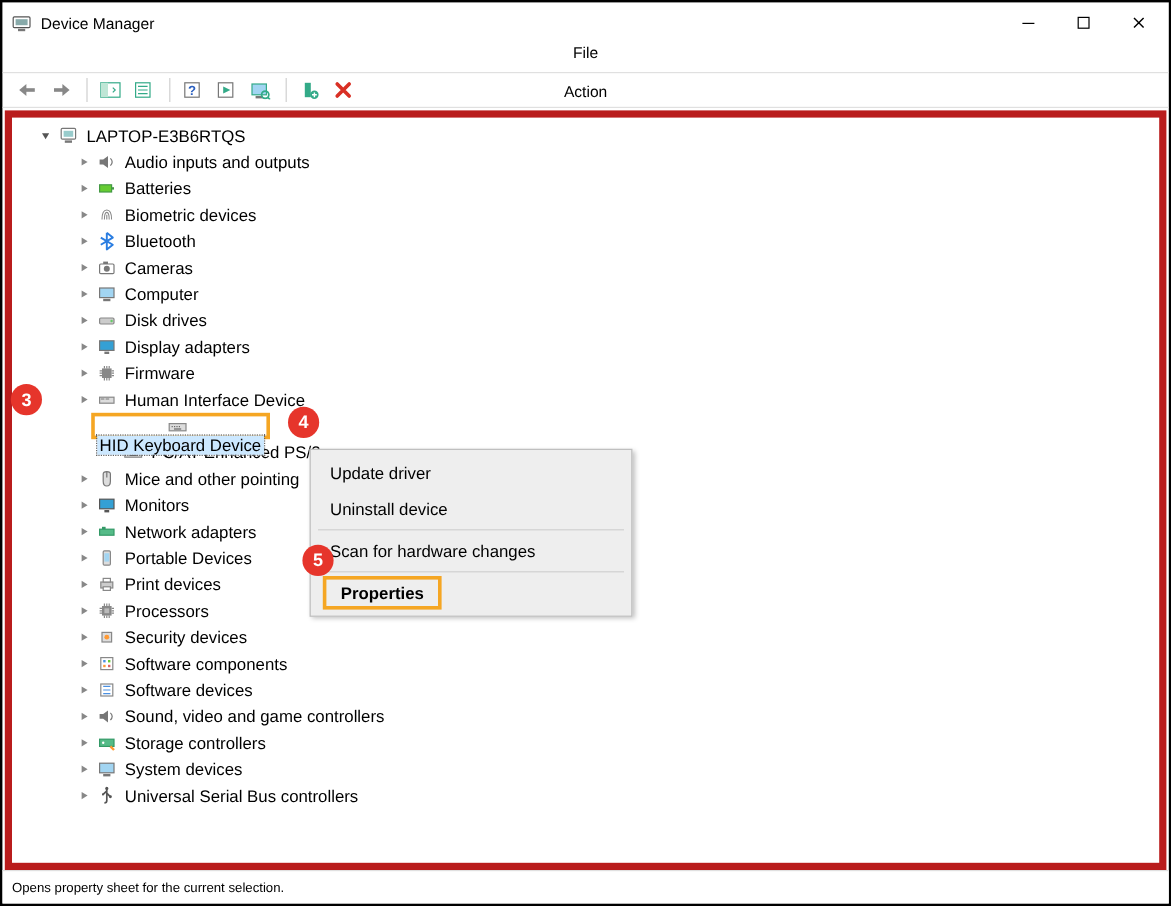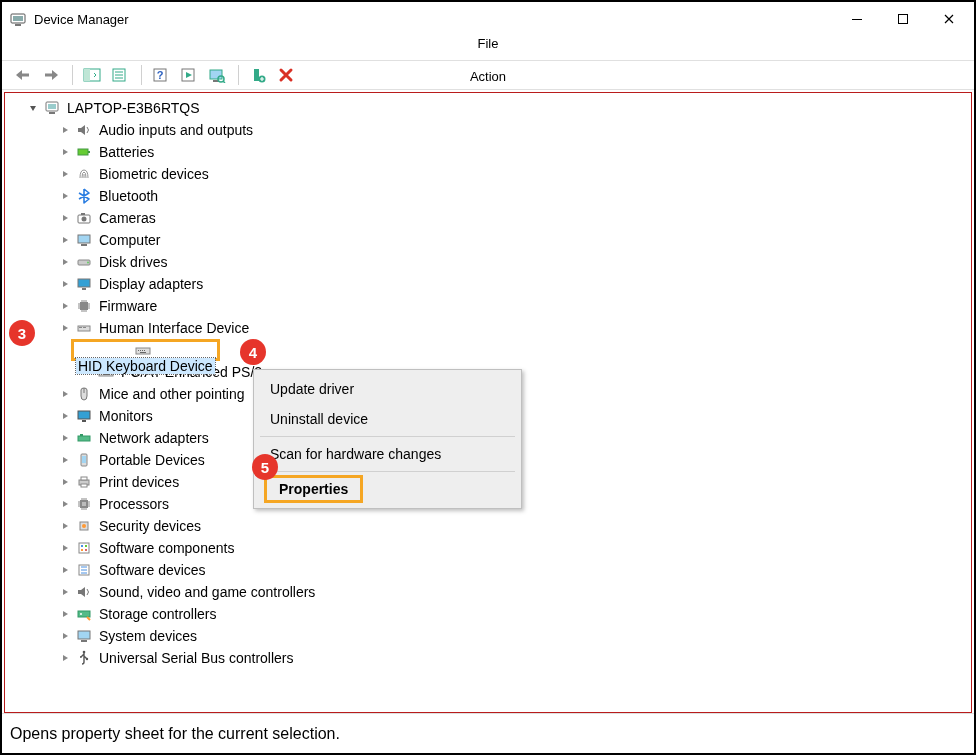--- a/index.html
+++ b/index.html
@@ -66,21 +66,21 @@
     cursor: default;
   }
   .toolbar .sep {
     width: 1px; height: 20px;
     background: #d0d0d0;
     margin: 0 6px;
   }
   
   .tree-wrap {
     flex: 1;
-    border: 1px solid #b91c1c;
+    border: 6px solid #b91c1c;
     margin: 2px 2px 0 2px;
     overflow: auto;
     position: relative;
     background: #fff;
   }
   .tree {
     padding: 4px 0;
     font-size: 14px;
     position: relative;
   }
@@ -133,24 +133,24 @@
     display: flex; align-items: center;
     cursor: default;
   }
   .context-menu .msep {
     height: 1px;
     background: #d0d0d0;
     margin: 2px 6px;
   }
   
   .statusbar {
-    height: 40px;
+    height: 28px;
     display: flex; align-items: center;
     padding: 0 8px;
-    font-size: 16px;
+    font-size: 11px;
     border-top: 1px solid #e0e0e0;
     background: #fff;
   }
   
   .badge {
     position: absolute;
     width: 26px; height: 26px;
     background: #e6352b;
     border-radius: 50%;
     color: #fff;

